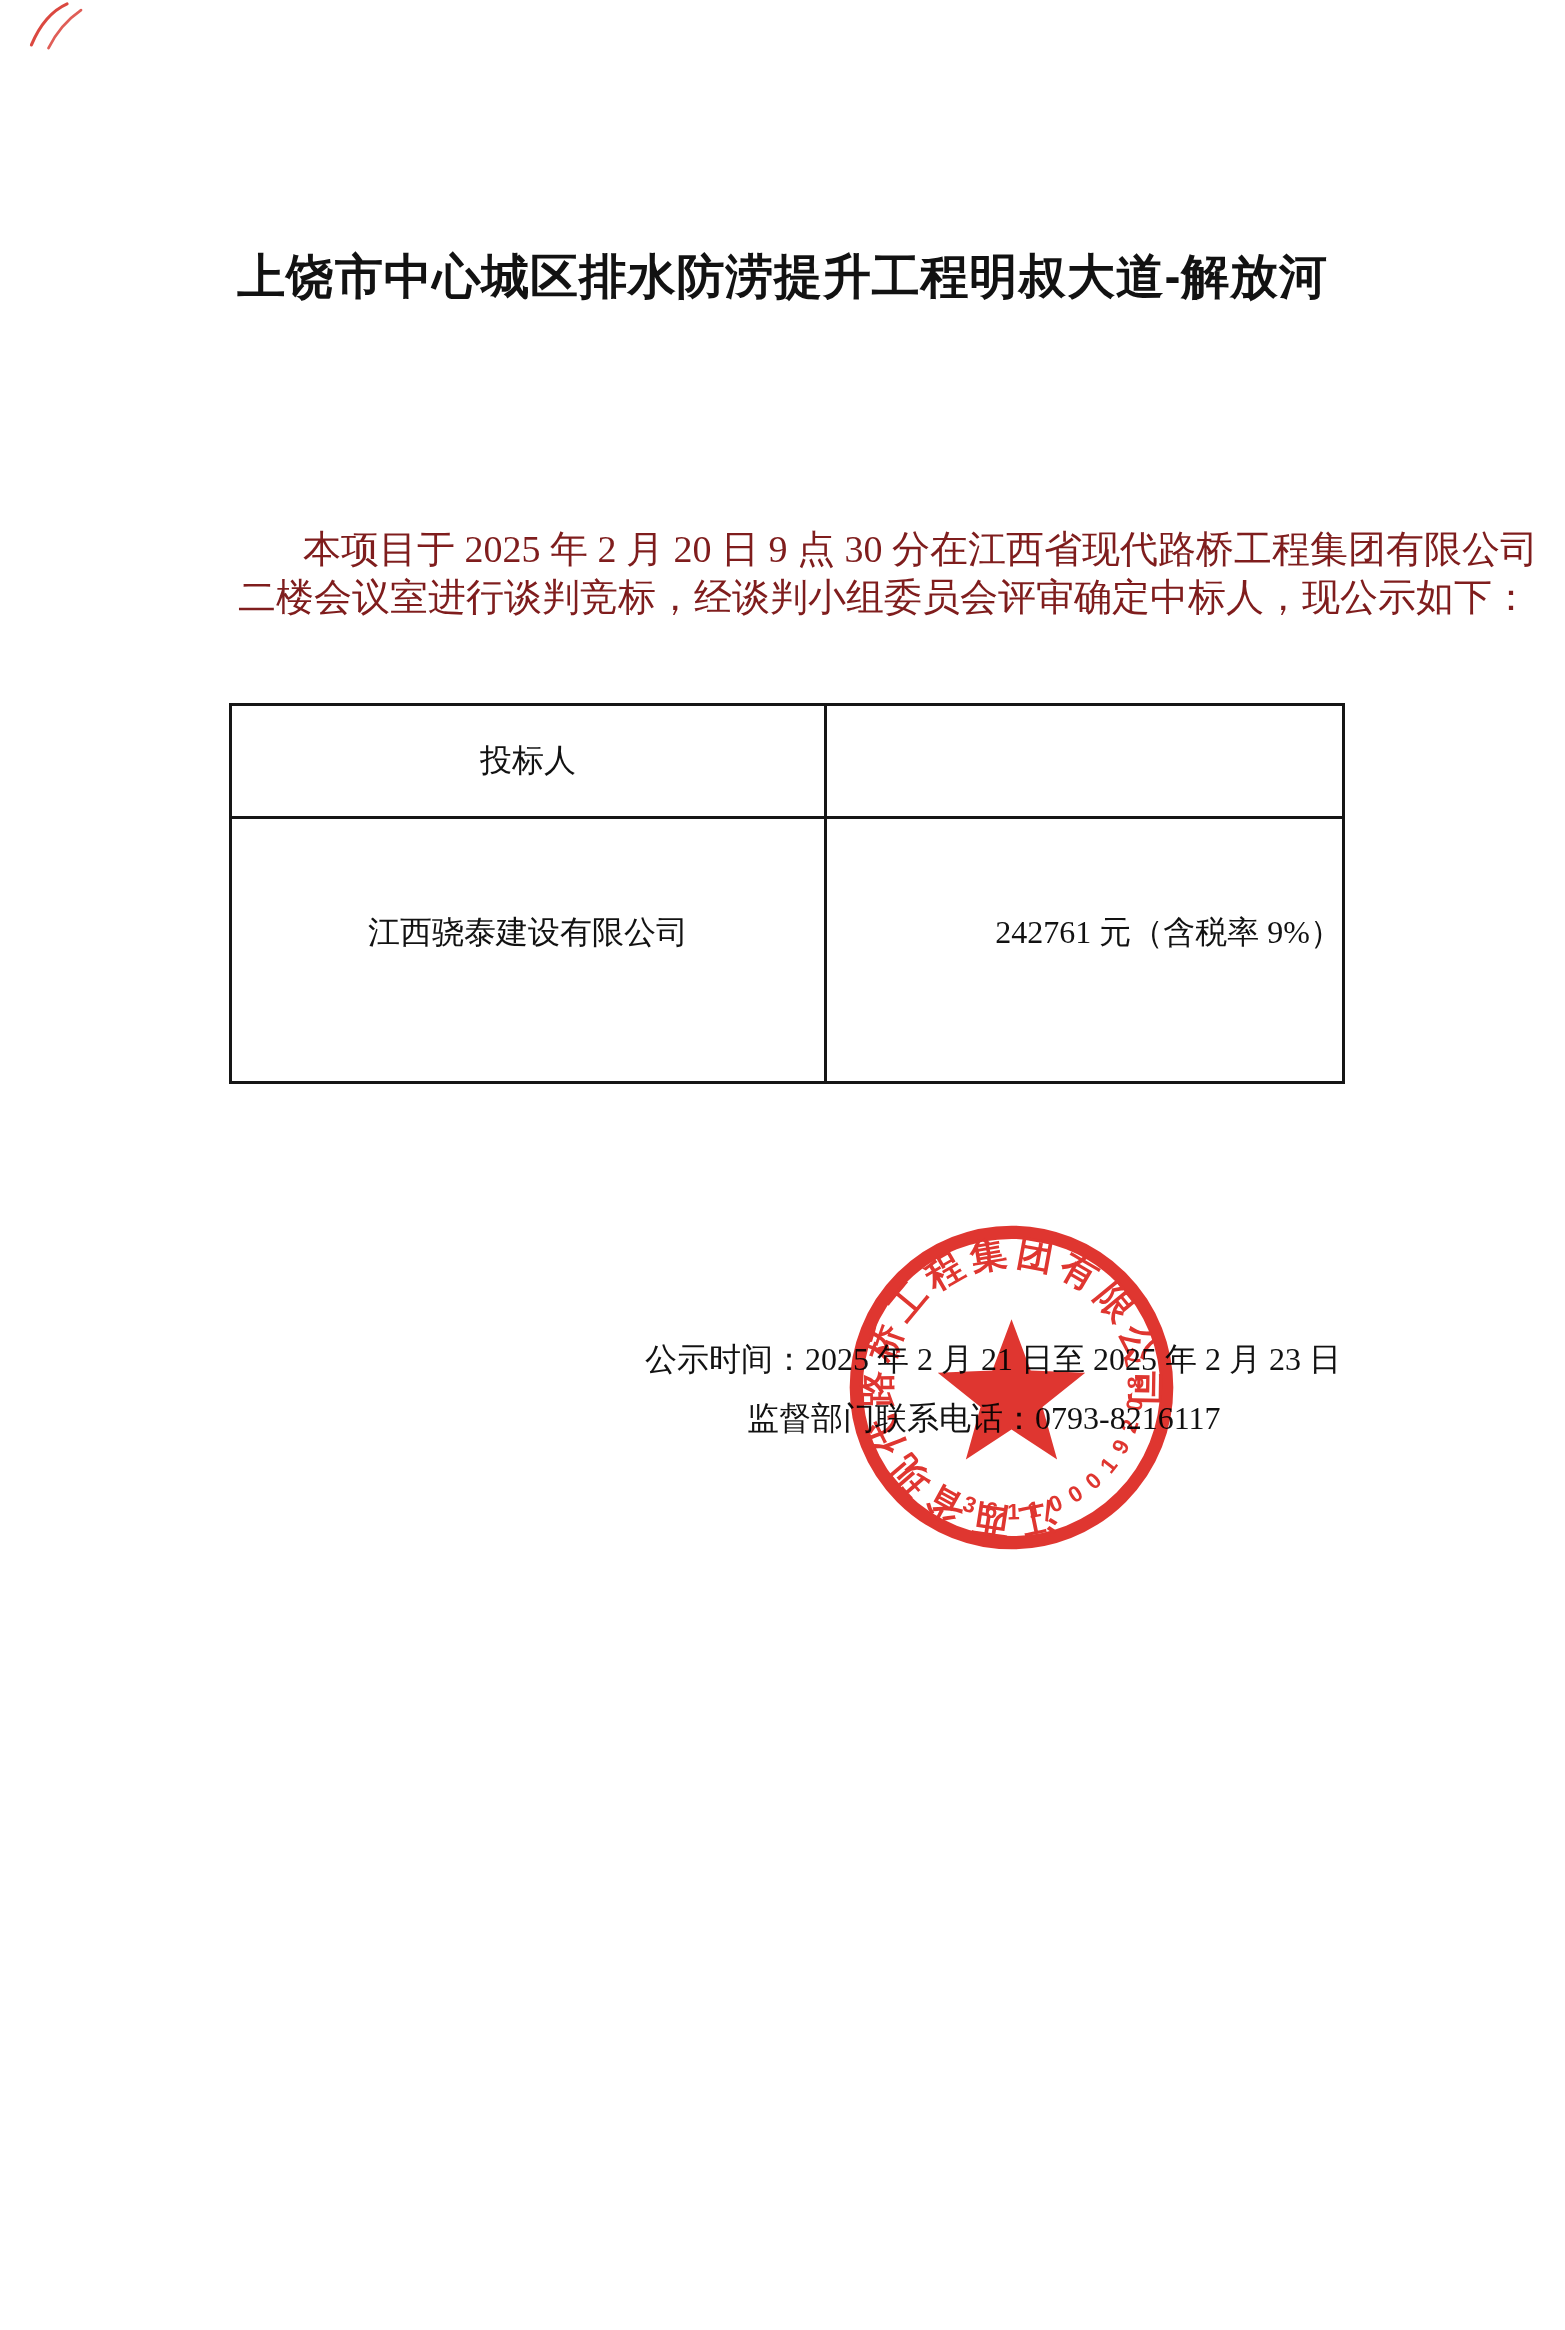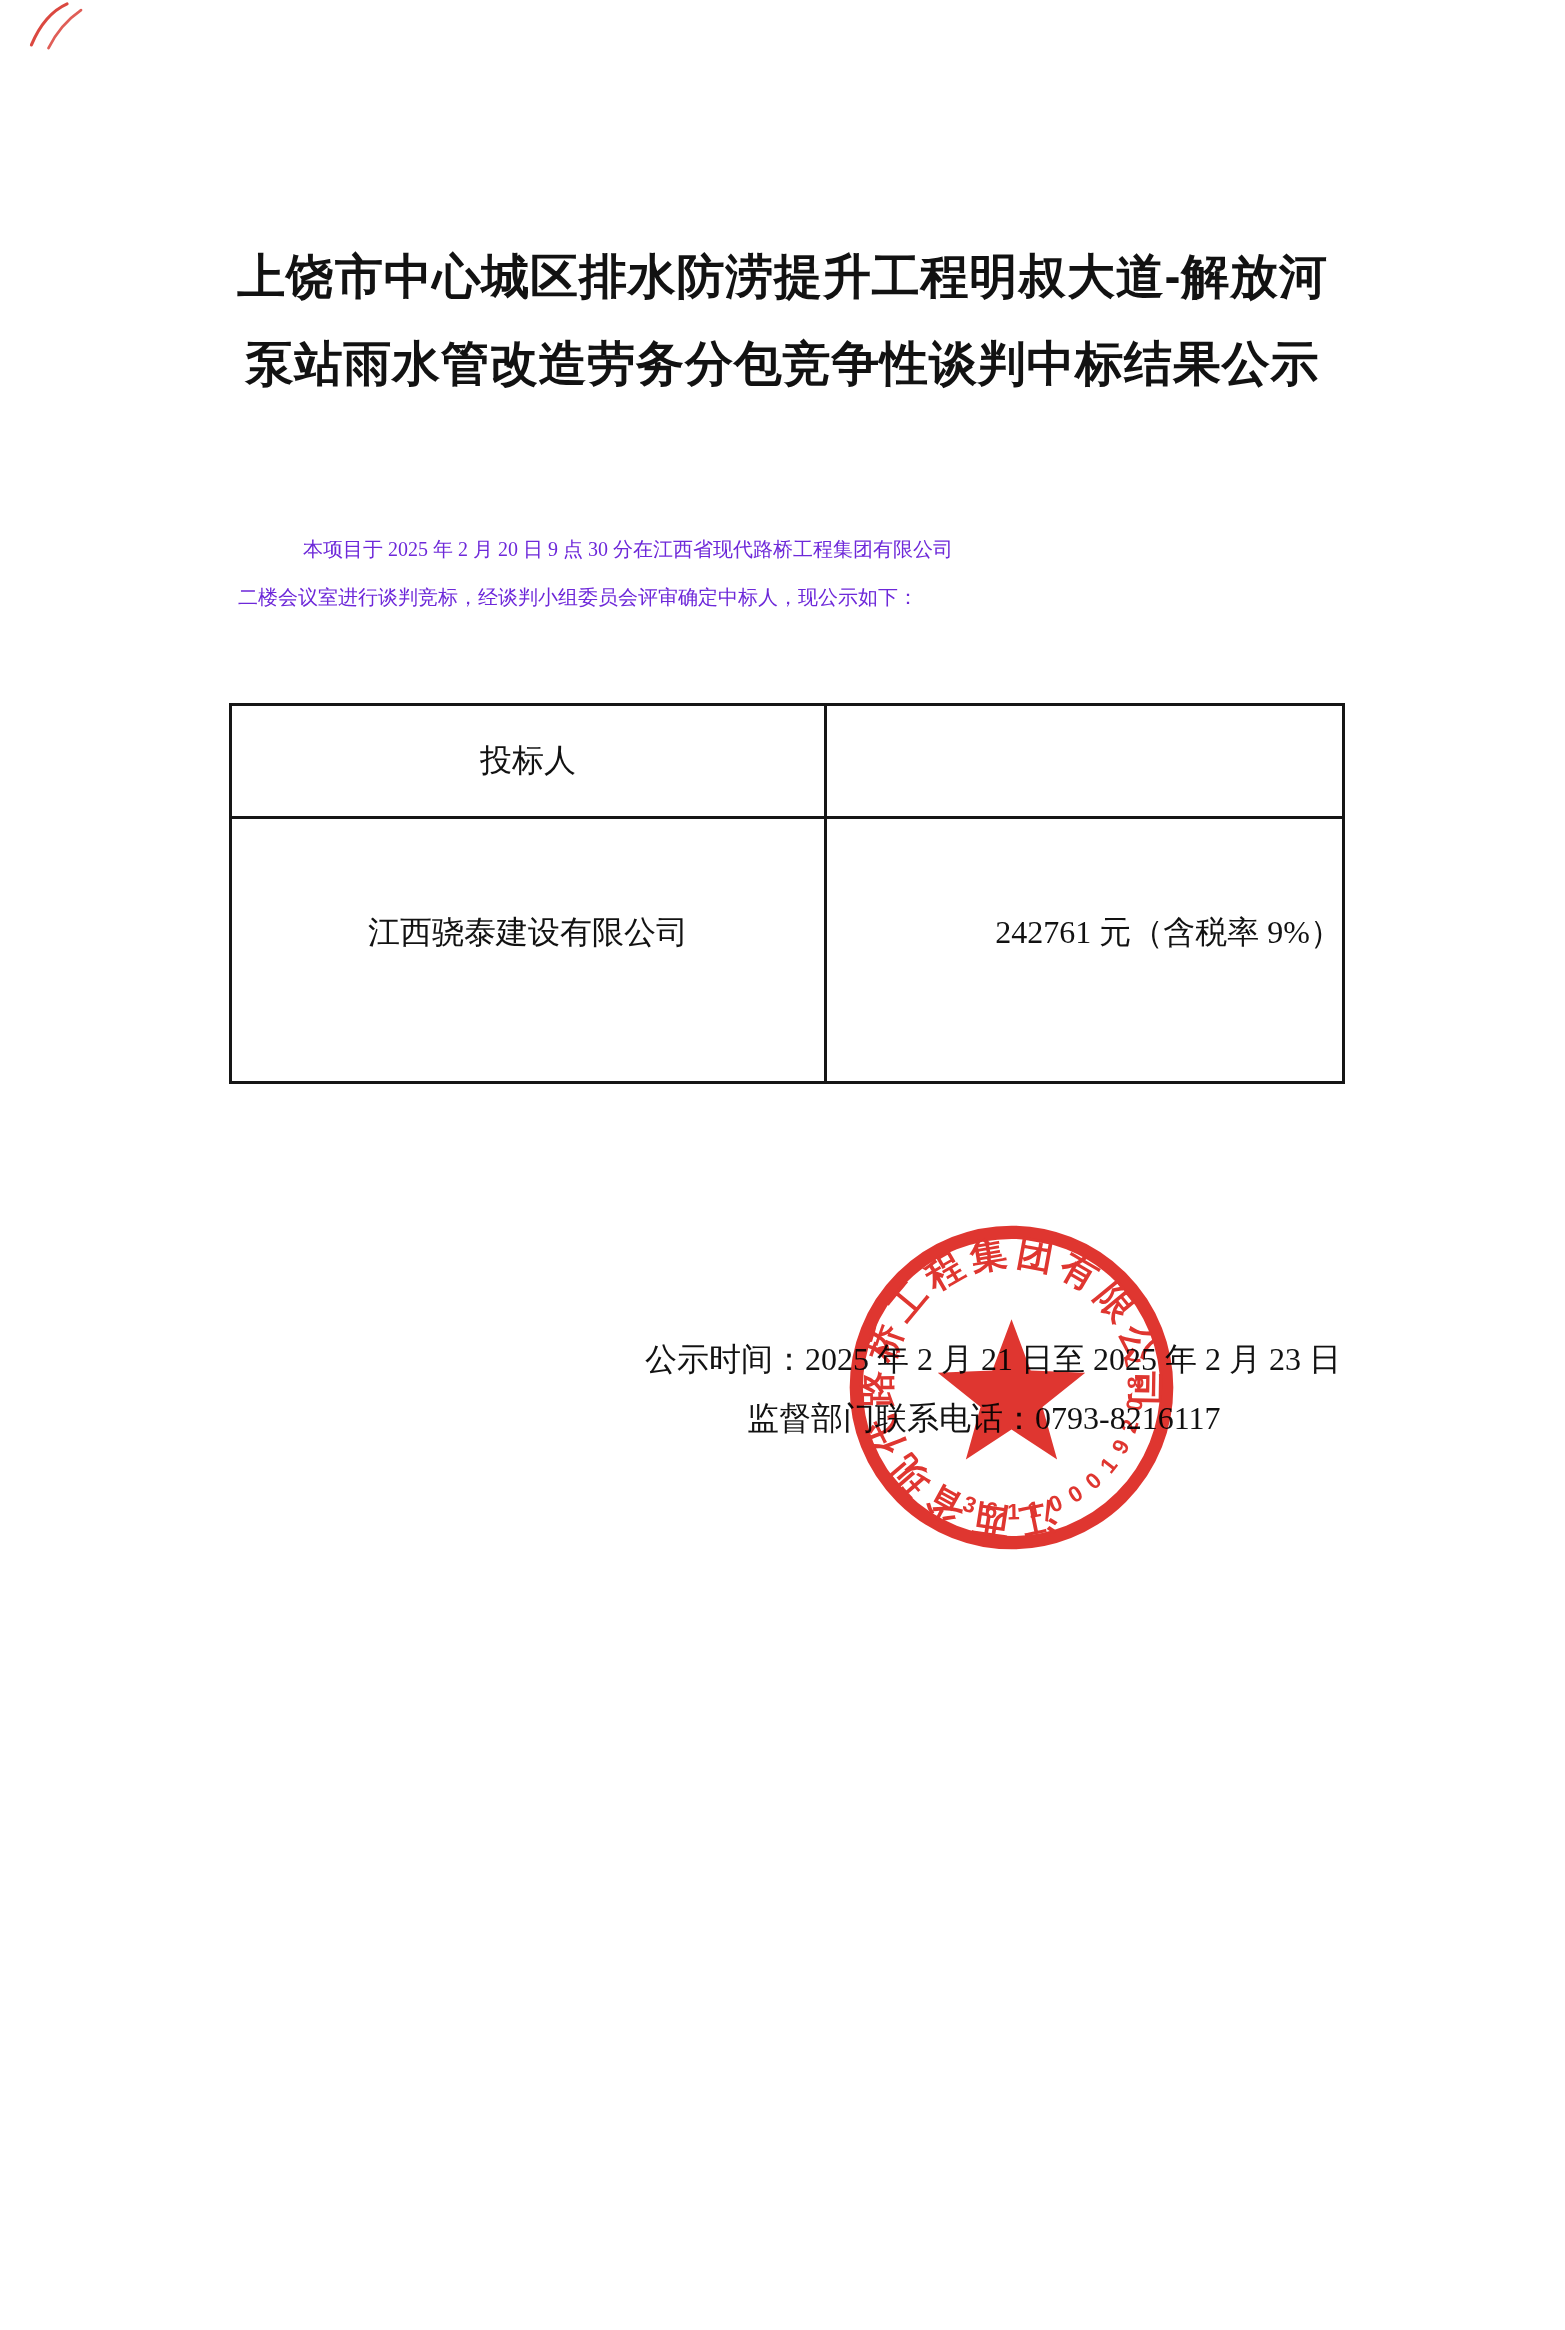--- a/index.html
+++ b/index.html
@@ -36,23 +36,23 @@
     letter-spacing: 0.8px;
     color: #121212;
   }
 
   
   .body-par {
     position: absolute;
     left: 238px;
     top: 525px;
     width: 1087px;
-    font-size: 20px;
+    font-size: 38px;
     line-height: 48px;
-    color: #6d28d9;
+    color: #7f1d1d;
   }
   .body-line { white-space: nowrap; }
   .body-line.indent { text-indent: 65px; }
 
   
   .results-table {
     position: absolute;
     left: 229px;
     top: 703px;
     width: 1116px;
@@ -140,21 +140,20 @@
 
 <div class="page">
 
   <svg class="corner-scribble" viewBox="0 0 90 80" xmlns="http://www.w3.org/2000/svg">
     <path d="M12,58 C22,34 38,14 58,5" fill="none" stroke="#d5281f" stroke-width="4" stroke-linecap="round" opacity="0.85"></path>
     <path d="M34,62 C44,42 60,24 76,13" fill="none" stroke="#d5281f" stroke-width="3.5" stroke-linecap="round" opacity="0.75"></path>
   </svg>
 
   <div class="doc-title">
     <div>上饶市中心城区排水防涝提升工程明叔大道-解放河</div>
-    <div>泵站雨水管改造劳务分包竞争性谈判中标结果公示</div>
   </div>
 
   <div class="body-par">
     <div class="body-line indent">本项目于 2025 年 2 月 20 日 9 点 30 分在江西省现代路桥工程集团有限公司</div>
     <div class="body-line">二楼会议室进行谈判竞标，经谈判小组委员会评审确定中标人，现公示如下：</div>
   </div>
 
   <div class="results-table">
     <div class="v-divider"></div>
     <div class="h-divider"></div>

